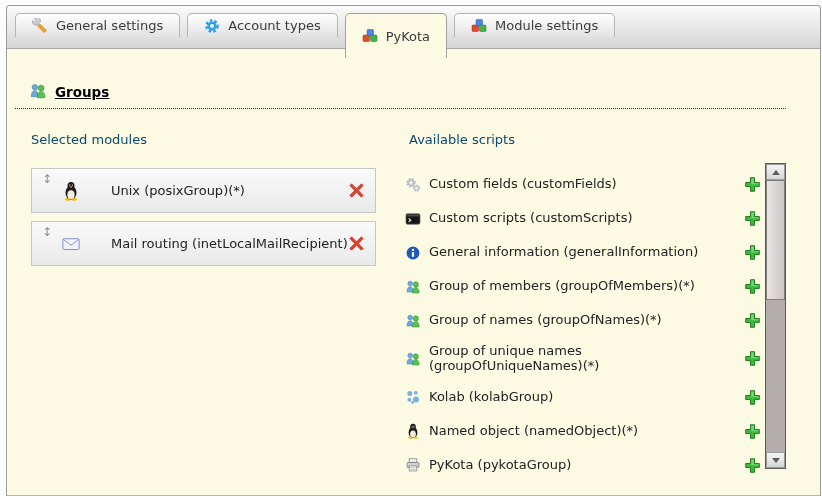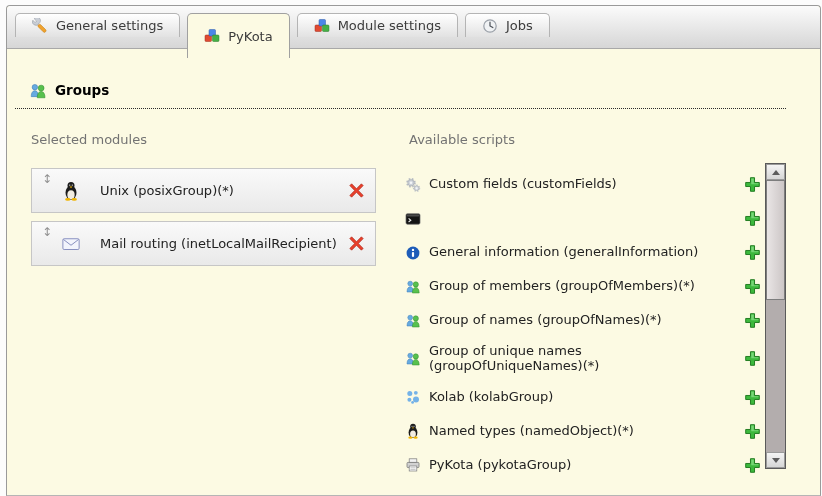--- a/index.html
+++ b/index.html
@@ -15,35 +15,35 @@
   .tab{display:flex;align-items:center;gap:8px;padding:0 16px;height:24px;box-sizing:border-box;
     background:linear-gradient(#ffffff,#e2e2e2);border:1px solid #b4b4b4;border-bottom:none;
     border-radius:5px 5px 0 0;font-size:13px;color:#3c3c3c;cursor:pointer;white-space:nowrap;}
   .tab.active{background:#fcfae3;height:45px;border-color:#a0a0a0;position:relative;z-index:4;}
   .icon{display:inline-block;line-height:0;}
   .icon svg{display:block;}
   .i16 svg{width:16px;height:16px;}
   .i18 svg{width:18px;height:18px;}
   .i20 svg{width:20px;height:20px;}
   
-  .section-header{position:absolute;left:8px;top:76px;right:34px;display:flex;align-items:flex-start;
-    gap:8px;padding:0 0 8px 14px;border-bottom:1px dotted #2a2a2a;}
+  .section-header{position:absolute;left:8px;top:76px;right:34px;display:flex;align-items:flex-end;
+    gap:8px;padding:0 0 8px 14px;border-bottom:1px dotted #2a2a2a;text-decoration:underline;}
   .section-title{font-weight:bold;font-size:13.5px;color:#000;}
   
-  .col-label{position:absolute;font-size:13px;color:#737373;text-align:center;}
+  .col-label{position:absolute;font-size:13px;color:#0c4a6e;text-align:center;}
   #selected-label{left:24px;top:126px;}
   #available-label{left:402px;top:126px;}
   
   #selected-list{position:absolute;left:24px;top:162px;width:345px;display:flex;
     flex-direction:column;gap:8px;}
   .sel-row{height:45px;box-sizing:border-box;background:linear-gradient(#fafafa,#e9e9e9);
     border:1px solid #c6c6c6;display:flex;align-items:center;position:relative;}
   .drag-handle{position:absolute;left:10px;top:3px;color:#8f8f8f;font-size:12px;cursor:grab;}
   .sel-row .mod-icon{margin-left:29px;}
-  .sel-row .sel-label{margin-left:19px;font-size:13px;color:#222;}
+  .sel-row .sel-label{margin-left:30px;font-size:13px;color:#222;}
   .del-btn{margin-left:auto;margin-right:10px;border:none;background:none;padding:0;
     cursor:pointer;line-height:0;}
   .del-btn svg{width:17px;height:17px;}
   
   #available-list{position:absolute;left:398px;top:168px;width:356px;display:flex;
     flex-direction:column;gap:13px;}
   .av-row{display:flex;align-items:center;min-height:21px;}
   .av-row .mod-icon{flex:0 0 16px;margin-right:8px;}
   .av-label{font-size:13px;color:#222;max-width:295px;line-height:1.15;}
   .add-btn{margin-left:auto;border:none;background:none;padding:0;cursor:pointer;line-height:0;}
@@ -72,20 +72,30 @@
   <div class="tab">
     <span class="icon i16 tab-icon">
           <svg viewBox="0 0 16 16">
             <rect x="6" y="6.6" width="10" height="3.2" rx="1.5" transform="rotate(45 8 8)" fill="#f0a22e" stroke="#c07c10" stroke-width="0.5"></rect>
             <path d="M7 5.4A3.4 3.4 0 1 0 2.2 0.8l2.3 2.3-1.4 1.4L0.8 2.2A3.4 3.4 0 0 0 7 5.4z" fill="#c9ced6" stroke="#8a919a" stroke-width="0.5"></path>
           </svg>
         </span>
     <span class="tab-label">General settings</span>
   </div>
 
+  <div class="tab">
+    <span class="icon i16 tab-icon">
+          <svg viewBox="0 0 16 16">
+            <circle cx="8" cy="8" r="5.6" fill="none" stroke="#2da0e8" stroke-width="2.4" stroke-dasharray="2.6 2.1"></circle>
+            <circle cx="8" cy="8" r="4.6" fill="#2da0e8"></circle>
+            <circle cx="8" cy="8" r="2" fill="#eaf6ff"></circle>
+          </svg>
+        </span>
+    <span class="tab-label">Account types</span>
+  </div>
 
   <div class="tab active">
     <span class="icon i16 tab-icon">
           <svg viewBox="0 0 16 16">
             <rect x="1" y="7" width="6.5" height="6.5" rx="1" fill="#e04a32" stroke="#9e2e1c" stroke-width="0.5"></rect>
             <rect x="5" y="1.5" width="6.5" height="6.5" rx="1" fill="#4a86e8" stroke="#2a58a8" stroke-width="0.5"></rect>
             <rect x="8.5" y="7" width="6.5" height="6.5" rx="1" fill="#45b045" stroke="#2a7a2a" stroke-width="0.5"></rect>
           </svg>
         </span>
     <span class="tab-label">PyKota</span>
@@ -95,29 +105,20 @@
     <span class="icon i16 tab-icon">
           <svg viewBox="0 0 16 16">
             <rect x="1" y="7" width="6.5" height="6.5" rx="1" fill="#e04a32" stroke="#9e2e1c" stroke-width="0.5"></rect>
             <rect x="5" y="1.5" width="6.5" height="6.5" rx="1" fill="#4a86e8" stroke="#2a58a8" stroke-width="0.5"></rect>
             <rect x="8.5" y="7" width="6.5" height="6.5" rx="1" fill="#45b045" stroke="#2a7a2a" stroke-width="0.5"></rect>
           </svg>
         </span>
     <span class="tab-label">Module settings</span>
   </div>
 
-  <div class="tab">
-    <span class="icon i16 tab-icon">
-          <svg viewBox="0 0 16 16">
-            <circle cx="8" cy="8" r="6.2" fill="#f0f2f4" stroke="#9aa0a8" stroke-width="1.2"></circle>
-            <path d="M8 4.2V8l2.8 1.6" stroke="#4a4f55" stroke-width="1.2" fill="none" stroke-linecap="round"></path>
-          </svg>
-        </span>
-    <span class="tab-label">Jobs</span>
-  </div>
 </div>
 
   <div class="section-header">
     <span class="icon i18" id="section-icon">
         <svg viewBox="0 0 16 16">
           <g fill="#66aae0" stroke="#3a7ab8" stroke-width="0.5">
             <circle cx="5.2" cy="4.6" r="2.4"></circle>
             <path d="M2 13c0-3.6 1.4-5.2 3.2-5.2S8.4 9.4 8.4 13z"></path>
           </g>
           <g fill="#58c04e" stroke="#2f8f2f" stroke-width="0.5">
@@ -193,20 +194,21 @@
   </div>
 
   <div class="av-row">
     <span class="icon i16 mod-icon">
           <svg viewBox="0 0 16 16">
             <rect x="1" y="2.8" width="14" height="10.4" rx="1.4" fill="#141414" stroke="#666" stroke-width="0.7"></rect>
             <rect x="1.6" y="3.4" width="12.8" height="2" rx="0.8" fill="#4a4a4a"></rect>
             <path d="M3.6 7.4l2.2 1.8-2.2 1.8" fill="none" stroke="#e8e8e8" stroke-width="1.1"></path>
           </svg>
         </span>
+    <span class="av-label">Custom scripts (customScripts)</span>
     <button class="add-btn">
       <span class="icon"><svg viewBox="0 0 16 16">
               <path d="M6.1 1.6h3.8v4.5h4.5v3.8H9.9v4.5H6.1V9.9H1.6V6.1h4.5z" fill="#3cb83c" stroke="#1e7a1e" stroke-width="0.9" stroke-linejoin="round"></path>
               <path d="M6.8 2.4h2.4v4.4h4.4v1H6.8z" fill="#8ae08a" opacity="0.75"></path>
             </svg></span>
     </button>
   </div>
 
   <div class="av-row">
     <span class="icon i16 mod-icon">
@@ -316,21 +318,21 @@
             <ellipse cx="8" cy="9.4" rx="4.4" ry="5.6" fill="#1c1c1c"></ellipse>
             <circle cx="8" cy="3.6" r="2.8" fill="#1c1c1c"></circle>
             <ellipse cx="8" cy="11" rx="2.9" ry="3.6" fill="#f2ede2"></ellipse>
             <circle cx="7" cy="3.2" r="0.5" fill="#fff"></circle>
             <circle cx="9" cy="3.2" r="0.5" fill="#fff"></circle>
             <path d="M6.9 4.4h2.2L8 5.8z" fill="#f0b400"></path>
             <ellipse cx="5.4" cy="14.7" rx="2.1" ry="1.1" fill="#f0b400"></ellipse>
             <ellipse cx="10.6" cy="14.7" rx="2.1" ry="1.1" fill="#f0b400"></ellipse>
           </svg>
         </span>
-    <span class="av-label">Named types (namedObject)(*)</span>
+    <span class="av-label">Named object (namedObject)(*)</span>
     <button class="add-btn">
       <span class="icon"><svg viewBox="0 0 16 16">
               <path d="M6.1 1.6h3.8v4.5h4.5v3.8H9.9v4.5H6.1V9.9H1.6V6.1h4.5z" fill="#3cb83c" stroke="#1e7a1e" stroke-width="0.9" stroke-linejoin="round"></path>
               <path d="M6.8 2.4h2.4v4.4h4.4v1H6.8z" fill="#8ae08a" opacity="0.75"></path>
             </svg></span>
     </button>
   </div>
 
   <div class="av-row">
     <span class="icon i16 mod-icon">

